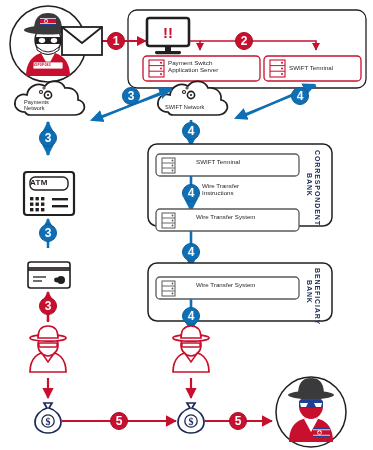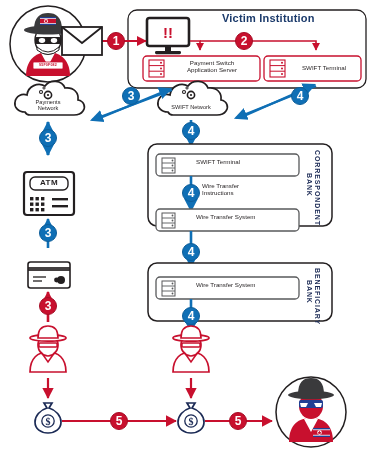--- a/index.html
+++ b/index.html
@@ -1,21 +1,21 @@
 <!DOCTYPE html>
 <html><head>
 <meta charset="utf-8">
 <style>
   html,body{margin:0;padding:0;background:#ffffff;}
   body{font-family:"Liberation Sans","DejaVu Sans",sans-serif;}
   #canvas{position:relative;width:373px;height:450px;background:#fff;overflow:hidden;}
   svg{display:block;overflow:visible;}
   #scene{position:absolute;left:0;top:0;width:373px;height:450px;}
 
-  .lbl{position:absolute;color:#231f20;line-height:1.12;text-align:center;}
+  .lbl{position:absolute;color:#231f20;line-height:1.12;}
   .lbl-sm{font-size:6.2px;}
   .lbl-xs{font-size:5.6px;}
   .title{position:absolute;color:#1b3a6b;font-weight:bold;font-size:11px;letter-spacing:.2px;}
   .vlabel{position:absolute;color:#1b2a55;font-weight:bold;font-size:7px;letter-spacing:.9px;
           writing-mode:vertical-rl;text-orientation:mixed;line-height:1.15;text-align:center;}
   .badge{position:absolute;border-radius:50%;color:#fff;font-weight:bold;
          display:flex;align-items:center;justify-content:center;box-sizing:border-box;}
   .badge-b{background:#0f6fb5;border:1px solid #0c5d99;}
   .badge-r{background:#c8102e;border:1px solid #a60d26;}
 </style>
@@ -284,21 +284,20 @@
         <rect x="313" y="428" width="17" height="9" fill="#1f3f94"></rect>
         <rect x="313" y="429.8" width="17" height="5.4" fill="#c8102e"></rect>
         <rect x="313" y="429.4" width="17" height="0.8" fill="#fff"></rect>
         <rect x="313" y="434.8" width="17" height="0.8" fill="#fff"></rect>
         <circle cx="319.5" cy="432.5" r="2.3" fill="#fff"></circle>
         <path d="M319.5,430.6 L320.2,432 L321.6,432.1 L320.5,433.1 L320.9,434.5 L319.5,433.7 L318.1,434.5 L318.5,433.1 L317.4,432.1 L318.8,432 Z" fill="#c8102e"></path>
       </g>
     </g>
   </svg>
 
-  <div class="title" style="left:222px;top:12px;">Victim Institution</div>
 
   <div class="lbl lbl-sm" style="left:168px;top:60px;width:88px;">
     <span>Payment Switch</span><br>
     <span>Application Server</span>
   </div>
 
   <div class="lbl lbl-sm" style="left:289px;top:65px;width:70px;">SWIFT Terminal</div>
 
   <div class="lbl lbl-xs" style="left:24px;top:99px;width:48px;">
     <span>Payments</span><br>

